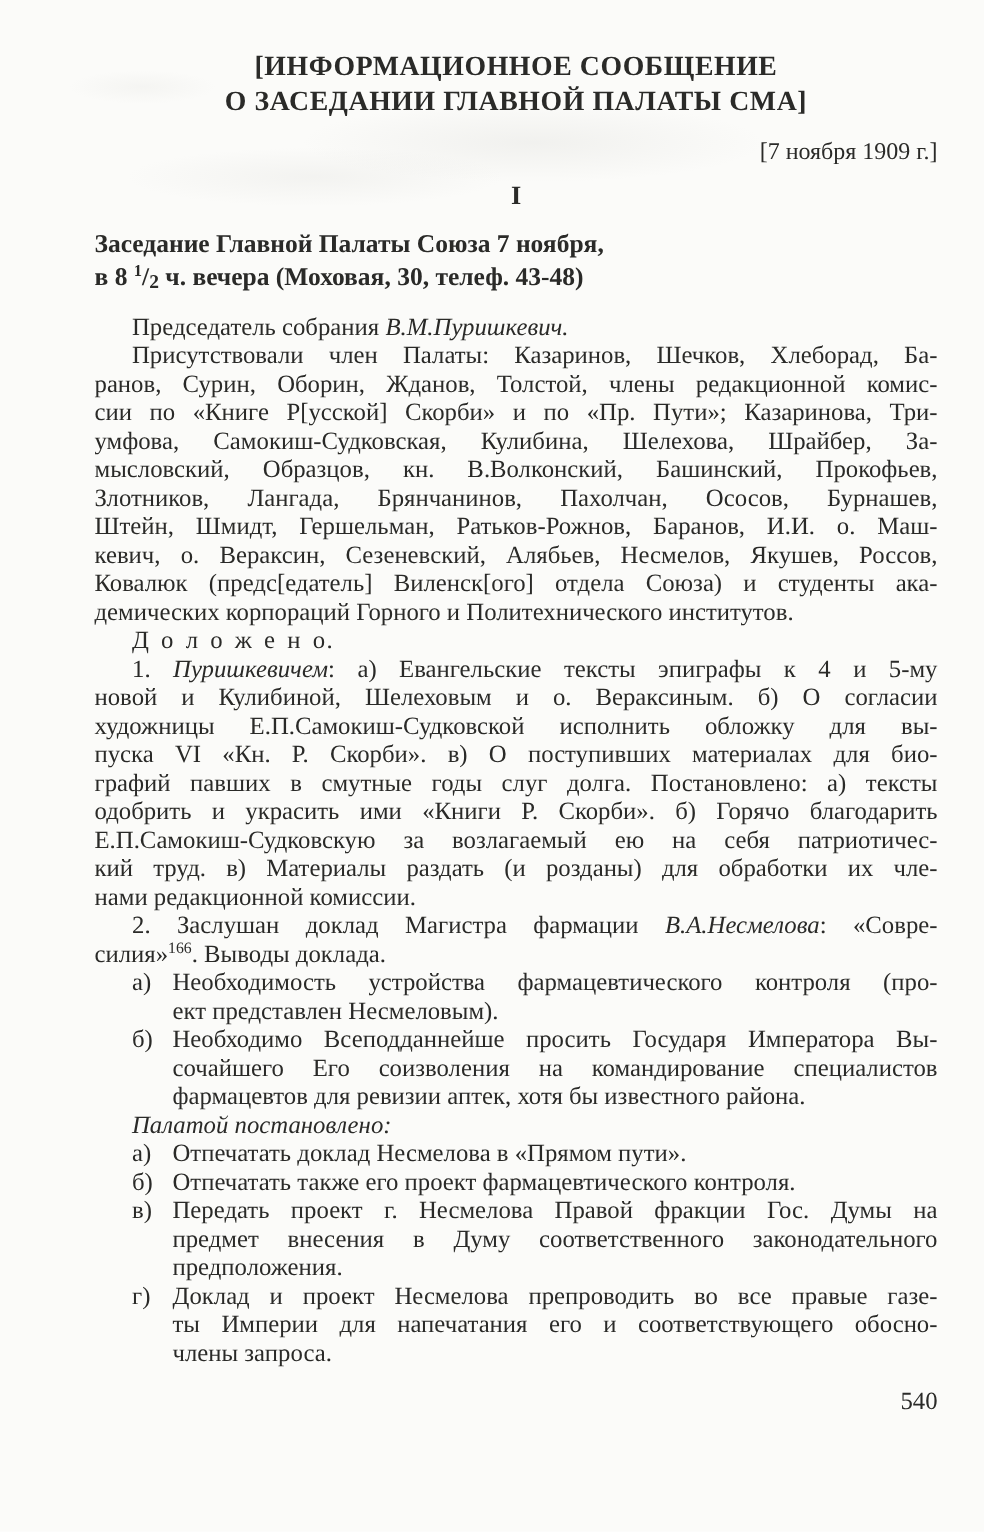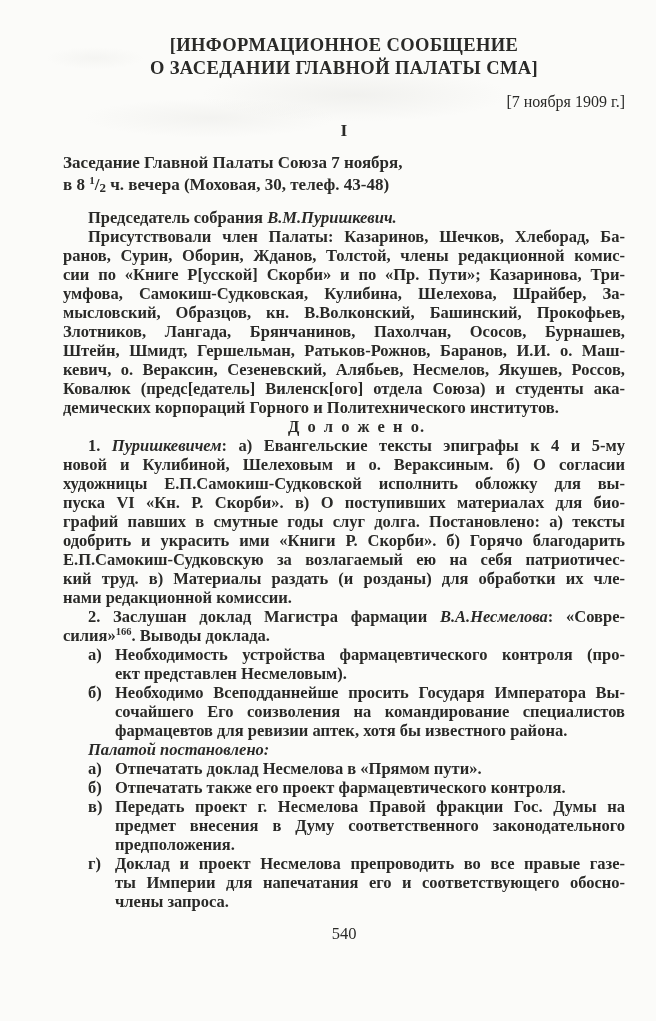--- a/index.html
+++ b/index.html
@@ -15,30 +15,30 @@
     overflow:hidden;
   }
   .content{padding:34px 31px 0 63px;}
   .doc-title{text-align:center;font-weight:bold;font-size:18.5px;line-height:23px;letter-spacing:.4px;}
   .date-line{text-align:right;font-size:16px;margin-top:13px;}
   .numeral{text-align:center;font-weight:bold;font-size:17.5px;margin-top:9px;}
   .meeting-title{text-align:left;font-weight:bold;font-size:17px;line-height:21.5px;margin-top:11px;}
   .meeting-title sup{font-size:11px;line-height:0;}
   .meeting-title .den{font-size:13px;vertical-align:-2px;}
   .doc-body{margin-top:10px;font-size:16.5px;line-height:19px;}
-  .block{position:relative;font-weight:bold;}
+  .block{position:relative;}
   .line{white-space:nowrap;}
   .line.j{white-space:normal;text-align:justify;text-align-last:justify;text-justify:inter-word;}
   .line.ind{text-indent:25px;}
   .block.list{padding-left:52px;}
   .block.list .label{position:absolute;left:25px;top:0;}
-  .block.spaced .line{letter-spacing:1px;word-spacing:2px;text-align:center;}
+  .block.spaced .line{letter-spacing:1px;word-spacing:2px;}
   .it{font-style:italic;}
   sup{font-size:10.5px;line-height:0;vertical-align:6px;}
-  .footer{text-align:center;font-size:16.5px;margin-top:13px;}
+  .footer{text-align:right;font-size:16.5px;margin-top:13px;}
 </style>
 </head>
 <body>
 
 <div class="page">
   <div class="content">
 
     <div class="doc-title">
       <div>[ИНФОРМАЦИОННОЕ СООБЩЕНИЕ</div>
       <div>О ЗАСЕДАНИИ ГЛАВНОЙ ПАЛАТЫ СМА]</div>

